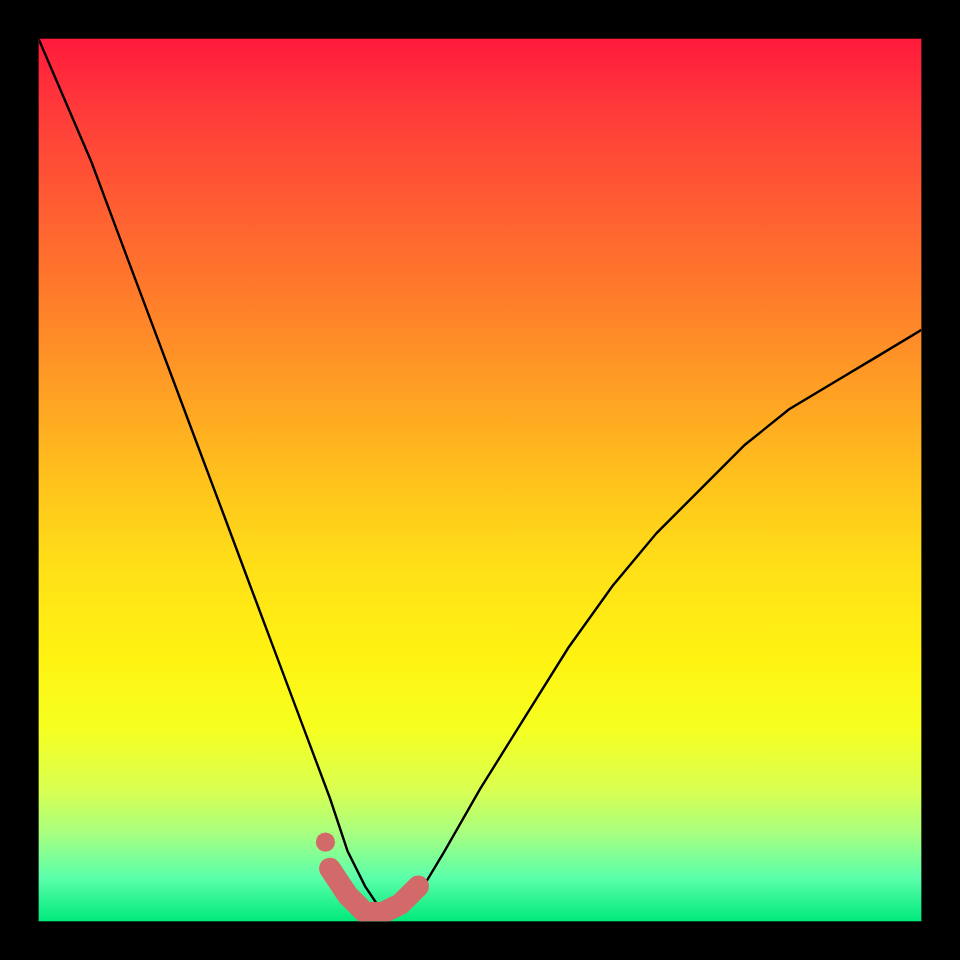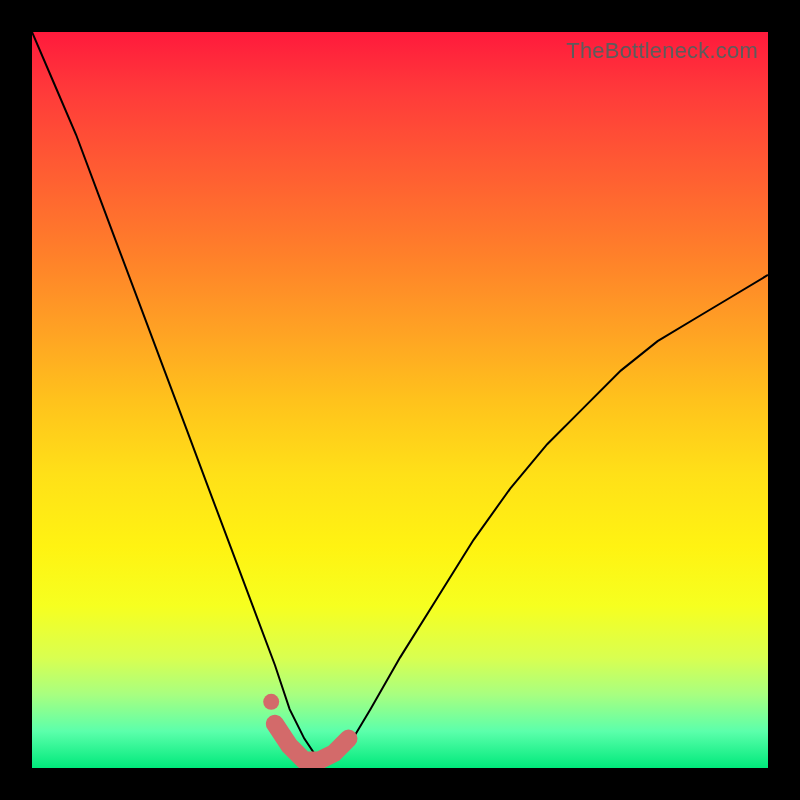--- a/index.html
+++ b/index.html
@@ -25,20 +25,19 @@
   .curve{fill:none;stroke:#000;stroke-width:2}
   .marker{fill:none;stroke:#d36a6a;stroke-width:18;stroke-linecap:round;stroke-linejoin:round}
   .dot{fill:#d36a6a}
 </style>
 </head>
 <body>
 
 <div class="frame">
   <div class="plot">
     <div class="grad"></div>
-    <div class="watermark">TheBottleneck.com</div>
     <svg width="736" height="736" viewBox="0 0 736 736">
       <path id="curvePath" class="curve" d="M0.0 0.0 L22.1 51.5 L44.2 103.0 L66.2 161.9 L88.3 220.8 L110.4 279.7 L132.5 338.6 L154.6 397.4 L176.6 456.3 L198.7 515.2 L220.8 574.1 L242.9 633.0 L257.6 677.1 L272.3 706.6 L287.0 728.6 L301.8 728.6 L316.5 713.9 L338.6 677.1 L368.0 625.6 L404.8 566.7 L441.6 507.8 L478.4 456.3 L515.2 412.2 L552.0 375.4 L588.8 338.6 L625.6 309.1 L662.4 287.0 L699.2 265.0 L736.0 242.9 "></path>
       <path id="markerPath" class="marker" d="M242.9 691.8 L257.6 713.9 L272.3 728.6 L287.0 728.6 L301.8 721.3 L316.5 706.6 "></path>
       <circle id="dot" class="dot" r="8" cx="239.2" cy="669.8"></circle>
     </svg>
   </div>
 </div>
 
 </body></html>

